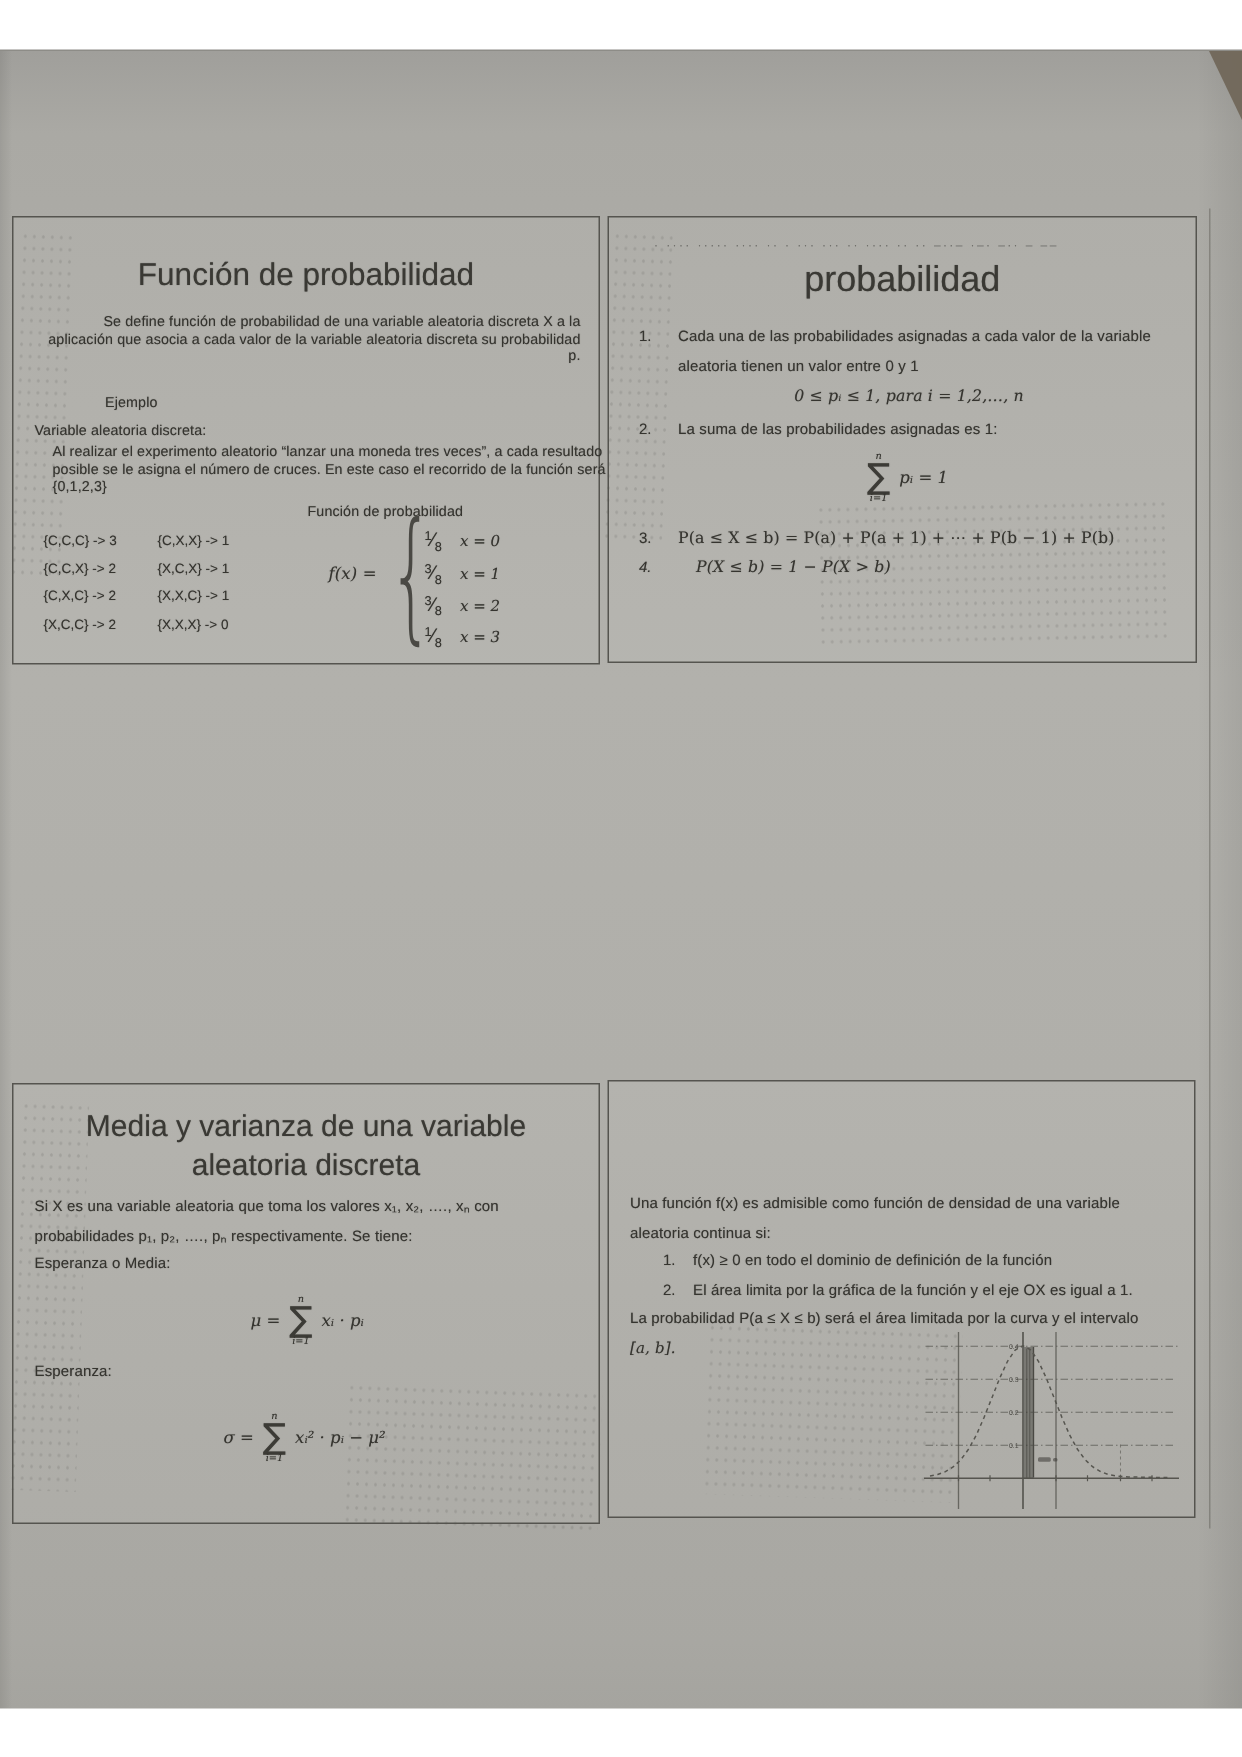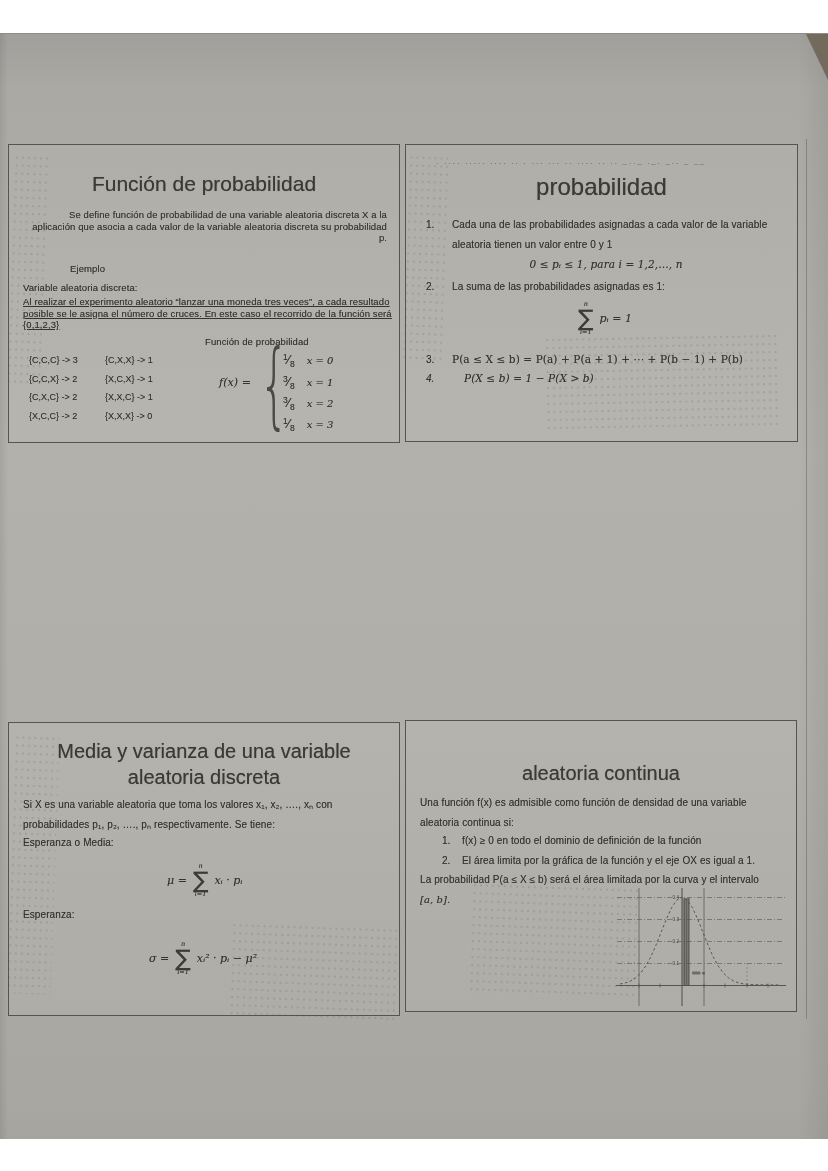--- a/index.html
+++ b/index.html
@@ -63,21 +63,21 @@
   <div class="spk" style="left:545px;top:300px;width:235px;height:95px;transform:rotate(-1deg);"></div>
   <div class="spk" style="left:10px;top:700px;width:45px;height:260px;"></div>
   <div class="spk" style="left:470px;top:850px;width:170px;height:115px;"></div>
   <div class="spk" style="left:230px;top:890px;width:170px;height:95px;"></div>
 
   <section class="slide" style="left:8px;top:110px;width:390px;height:297px;">
     <div class="title" style="top:27px;">Función de probabilidad</div>
     <p class="t" style="left:14px;top:64px;width:364px;margin:0;text-align:right;">Se define función de probabilidad de una variable aleatoria discreta X a la aplicación que asocia a cada valor de la variable aleatoria discreta su probabilidad p.</p>
     <span class="t" style="left:14px;top:118px;padding-left:47px;">Ejemplo</span>
     <span class="t" style="left:14px;top:137px;">Variable aleatoria discreta:</span>
-    <p class="t" style="left:14px;top:151px;width:374px;margin:0;text-decoration:underline;">Al realizar el experimento aleatorio “lanzar una moneda tres veces”, a cada resultado posible se le asigna el número de cruces. En este caso el recorrido de la función será {0,1,2,3}</p>
+    <p class="t" style="left:26px;top:151px;width:374px;margin:0;">Al realizar el experimento aleatorio “lanzar una moneda tres veces”, a cada resultado posible se le asigna el número de cruces. En este caso el recorrido de la función será {0,1,2,3}</p>
     <span class="t" style="left:196px;top:191px;">Función de probabilidad</span>
 
     <div class="mapcol" style="left:20px;top:206px;">
       <span>{C,C,C} -&gt; 3</span>
       <span>{C,C,X} -&gt; 2</span>
       <span>{C,X,C} -&gt; 2</span>
       <span>{X,C,C} -&gt; 2</span>
     </div>
     <div class="mapcol" style="left:96px;top:206px;">
       <span>{C,X,X} -&gt; 1</span>
@@ -148,21 +148,20 @@
       <div class="stack">
         <span class="top">n</span>
         <span class="sym">∑</span>
         <span class="bot">i=1</span>
       </div>
       <span class="srhs math">xᵢ² · pᵢ − μ²</span>
     </div>
   </section>
 
   <section class="slide" style="left:405px;top:686px;width:390px;height:290px;">
-    <div class="title" style="top:40px;font-size:20px;">aleatoria continua</div>
     <span class="t" style="left:14px;top:76px;font-size:10px;">Una función f(x) es admisible como función de densidad de una variable</span>
     <span class="t" style="left:14px;top:96px;font-size:10px;">aleatoria continua si:</span>
     <span class="num" style="left:36px;top:114px;">1.</span>
     <span class="t" style="left:56px;top:114px;font-size:10px;">f(x) ≥ 0 en  todo el dominio de definición de la función</span>
     <span class="num" style="left:36px;top:134px;">2.</span>
     <span class="t" style="left:56px;top:134px;font-size:10px;">El área limita por la gráfica de la función y el eje OX es igual a 1.</span>
     <span class="t" style="left:14px;top:153px;font-size:10px;">La probabilidad P(a ≤ X ≤ b) será el área limitada por la curva y el intervalo</span>
     <span class="t math" style="left:14px;top:173px;font-size:10px;">[a, b].</span>
 
     <svg style="position:absolute;left:206px;top:166px;" width="180" height="122" viewBox="0 0 180 122">

